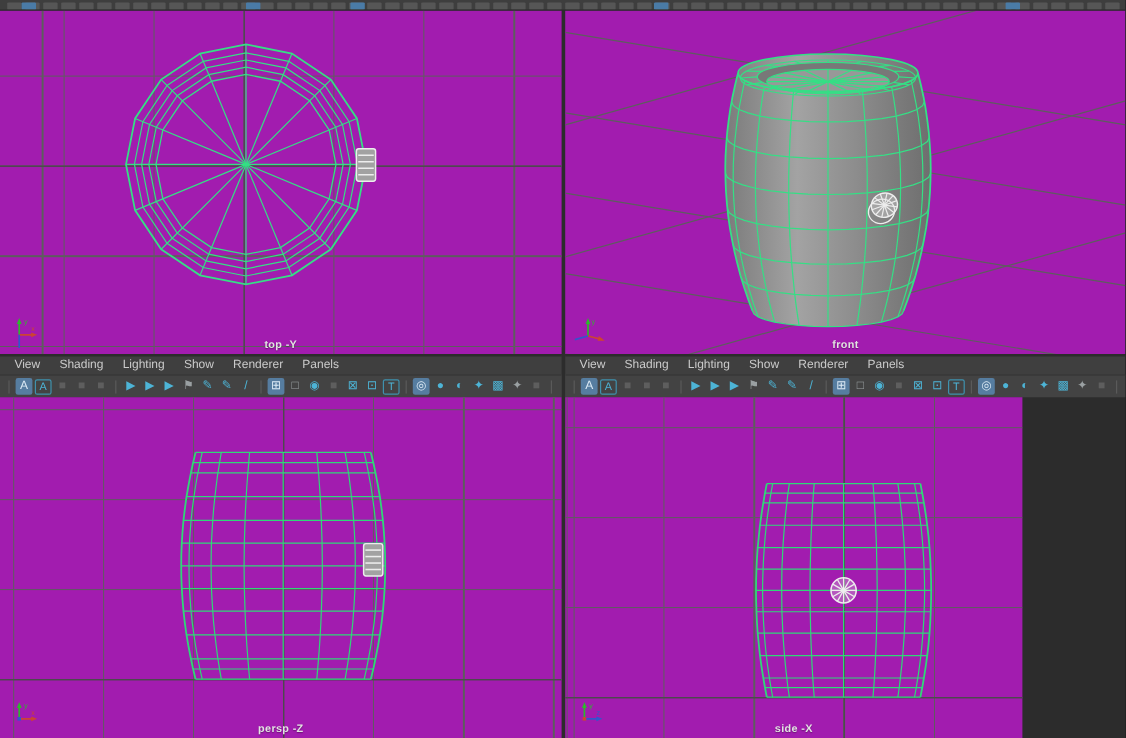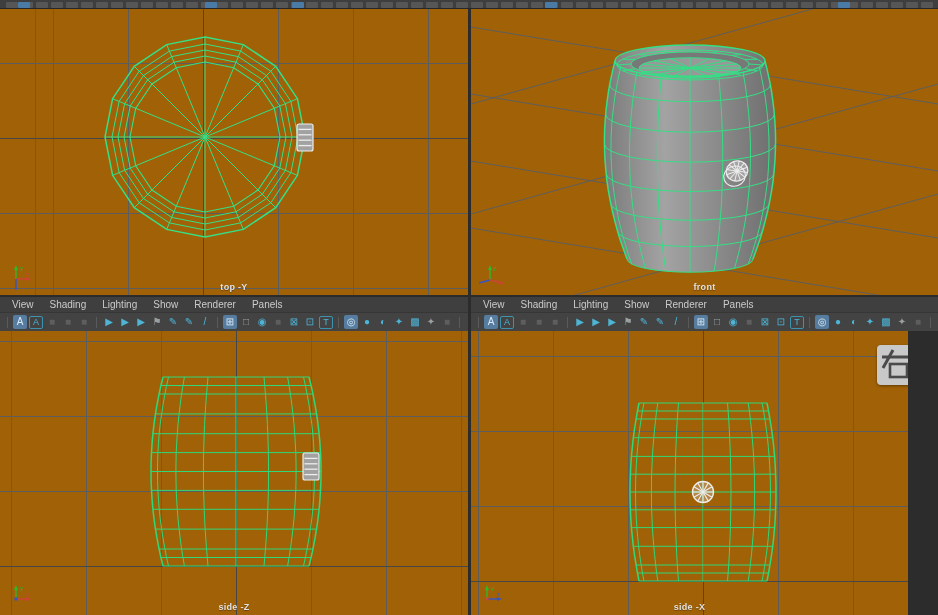--- a/index.html
+++ b/index.html
@@ -3,25 +3,25 @@
 <meta charset="utf-8">
 <style>
   html,body{margin:0;padding:0;background:#222;}
   #app{position:relative;width:938px;height:615px;background:#2c2c2c;overflow:hidden;
        font-family:"Liberation Sans",sans-serif;-webkit-user-select:none;user-select:none;}
   
   .strip-top{position:absolute;left:0;top:0;width:938px;height:8px;background:#3e3e3e;border-bottom:1px solid #272727;overflow:hidden;}
   .strip-top .bit{position:absolute;top:2px;width:12px;height:6px;background:#565656;border-radius:1px;}
   .strip-top .bit.blue{background:#4a7ba6;}
   
-  .vp{position:absolute;background:#a16207;overflow:hidden;}
+  .vp{position:absolute;background:#a21caf;overflow:hidden;}
   #vp-top{left:0;top:9px;width:468px;height:286px;}
   #vp-persp{left:471px;top:9px;width:467px;height:286px;}
   #vp-front{left:0;top:331px;width:468px;height:284px;}
-  #vp-side{left:471px;top:331px;width:437px;height:284px;}
+  #vp-side{left:471px;top:331px;width:381px;height:284px;}
   .grid{position:absolute;inset:0;
     background-image:repeating-linear-gradient(to right,#5d5d5d 0 1px,transparent 1px 75px),
                      repeating-linear-gradient(to bottom,#5d5d5d 0 1px,transparent 1px 75px);}
   #vp-top .grid{background-position:53px 0,0 54px;}
   #vp-front .grid{background-position:11px 0,0 10px;}
   #vp-side .grid{background-position:7px 0,0 25px;}
   .axv{position:absolute;top:0;bottom:0;width:1px;background:#474747;}
   .axh{position:absolute;left:0;right:0;height:1px;background:#474747;}
   .layer{position:absolute;left:0;top:0;}
   .vp-label{position:absolute;left:0;right:0;bottom:3px;text-align:center;font-size:9px;
@@ -393,21 +393,21 @@
       </svg>
     <svg class="gizmo" viewBox="0 0 28 30">
       <line x1="9" y1="17" x2="9" y2="6" stroke="#2db82d" stroke-width="1.4"></line>
       <polygon points="9,3 7,8 11,8" fill="#2db82d"></polygon>
       <line x1="9" y1="17" x2="21" y2="17" stroke="#cc4433" stroke-width="1.4"></line>
       <polygon points="24,17 19,15 19,19" fill="#cc4433"></polygon>
       <rect x="7.5" y="15.5" width="3" height="3" fill="#3355cc"></rect>
       <text x="13" y="8" font-size="6" fill="#2db82d">y</text>
       <text x="19" y="14" font-size="6" fill="#cc4433">x</text>
     </svg>
-    <div class="vp-label">side -Z</div>
+    <div class="vp-label">persp -Z</div>
   </div>
 
   <div class="vp" id="vp-side">
     <div class="grid"></div>
     <div class="axv" style="left:232px"></div>
     <div class="axh" style="top:250px"></div>
     <svg class="layer" id="svg-side" width="467" height="284">
         <line x1="168.0" y1="72.0" x2="296.0" y2="72.0" stroke="#2fd878" stroke-width="1"></line>
         <line x1="166.5" y1="80.0" x2="297.5" y2="80.0" stroke="#2fd878" stroke-width="1"></line>
         <line x1="165.1" y1="88.0" x2="298.9" y2="88.0" stroke="#2fd878" stroke-width="1"></line>

